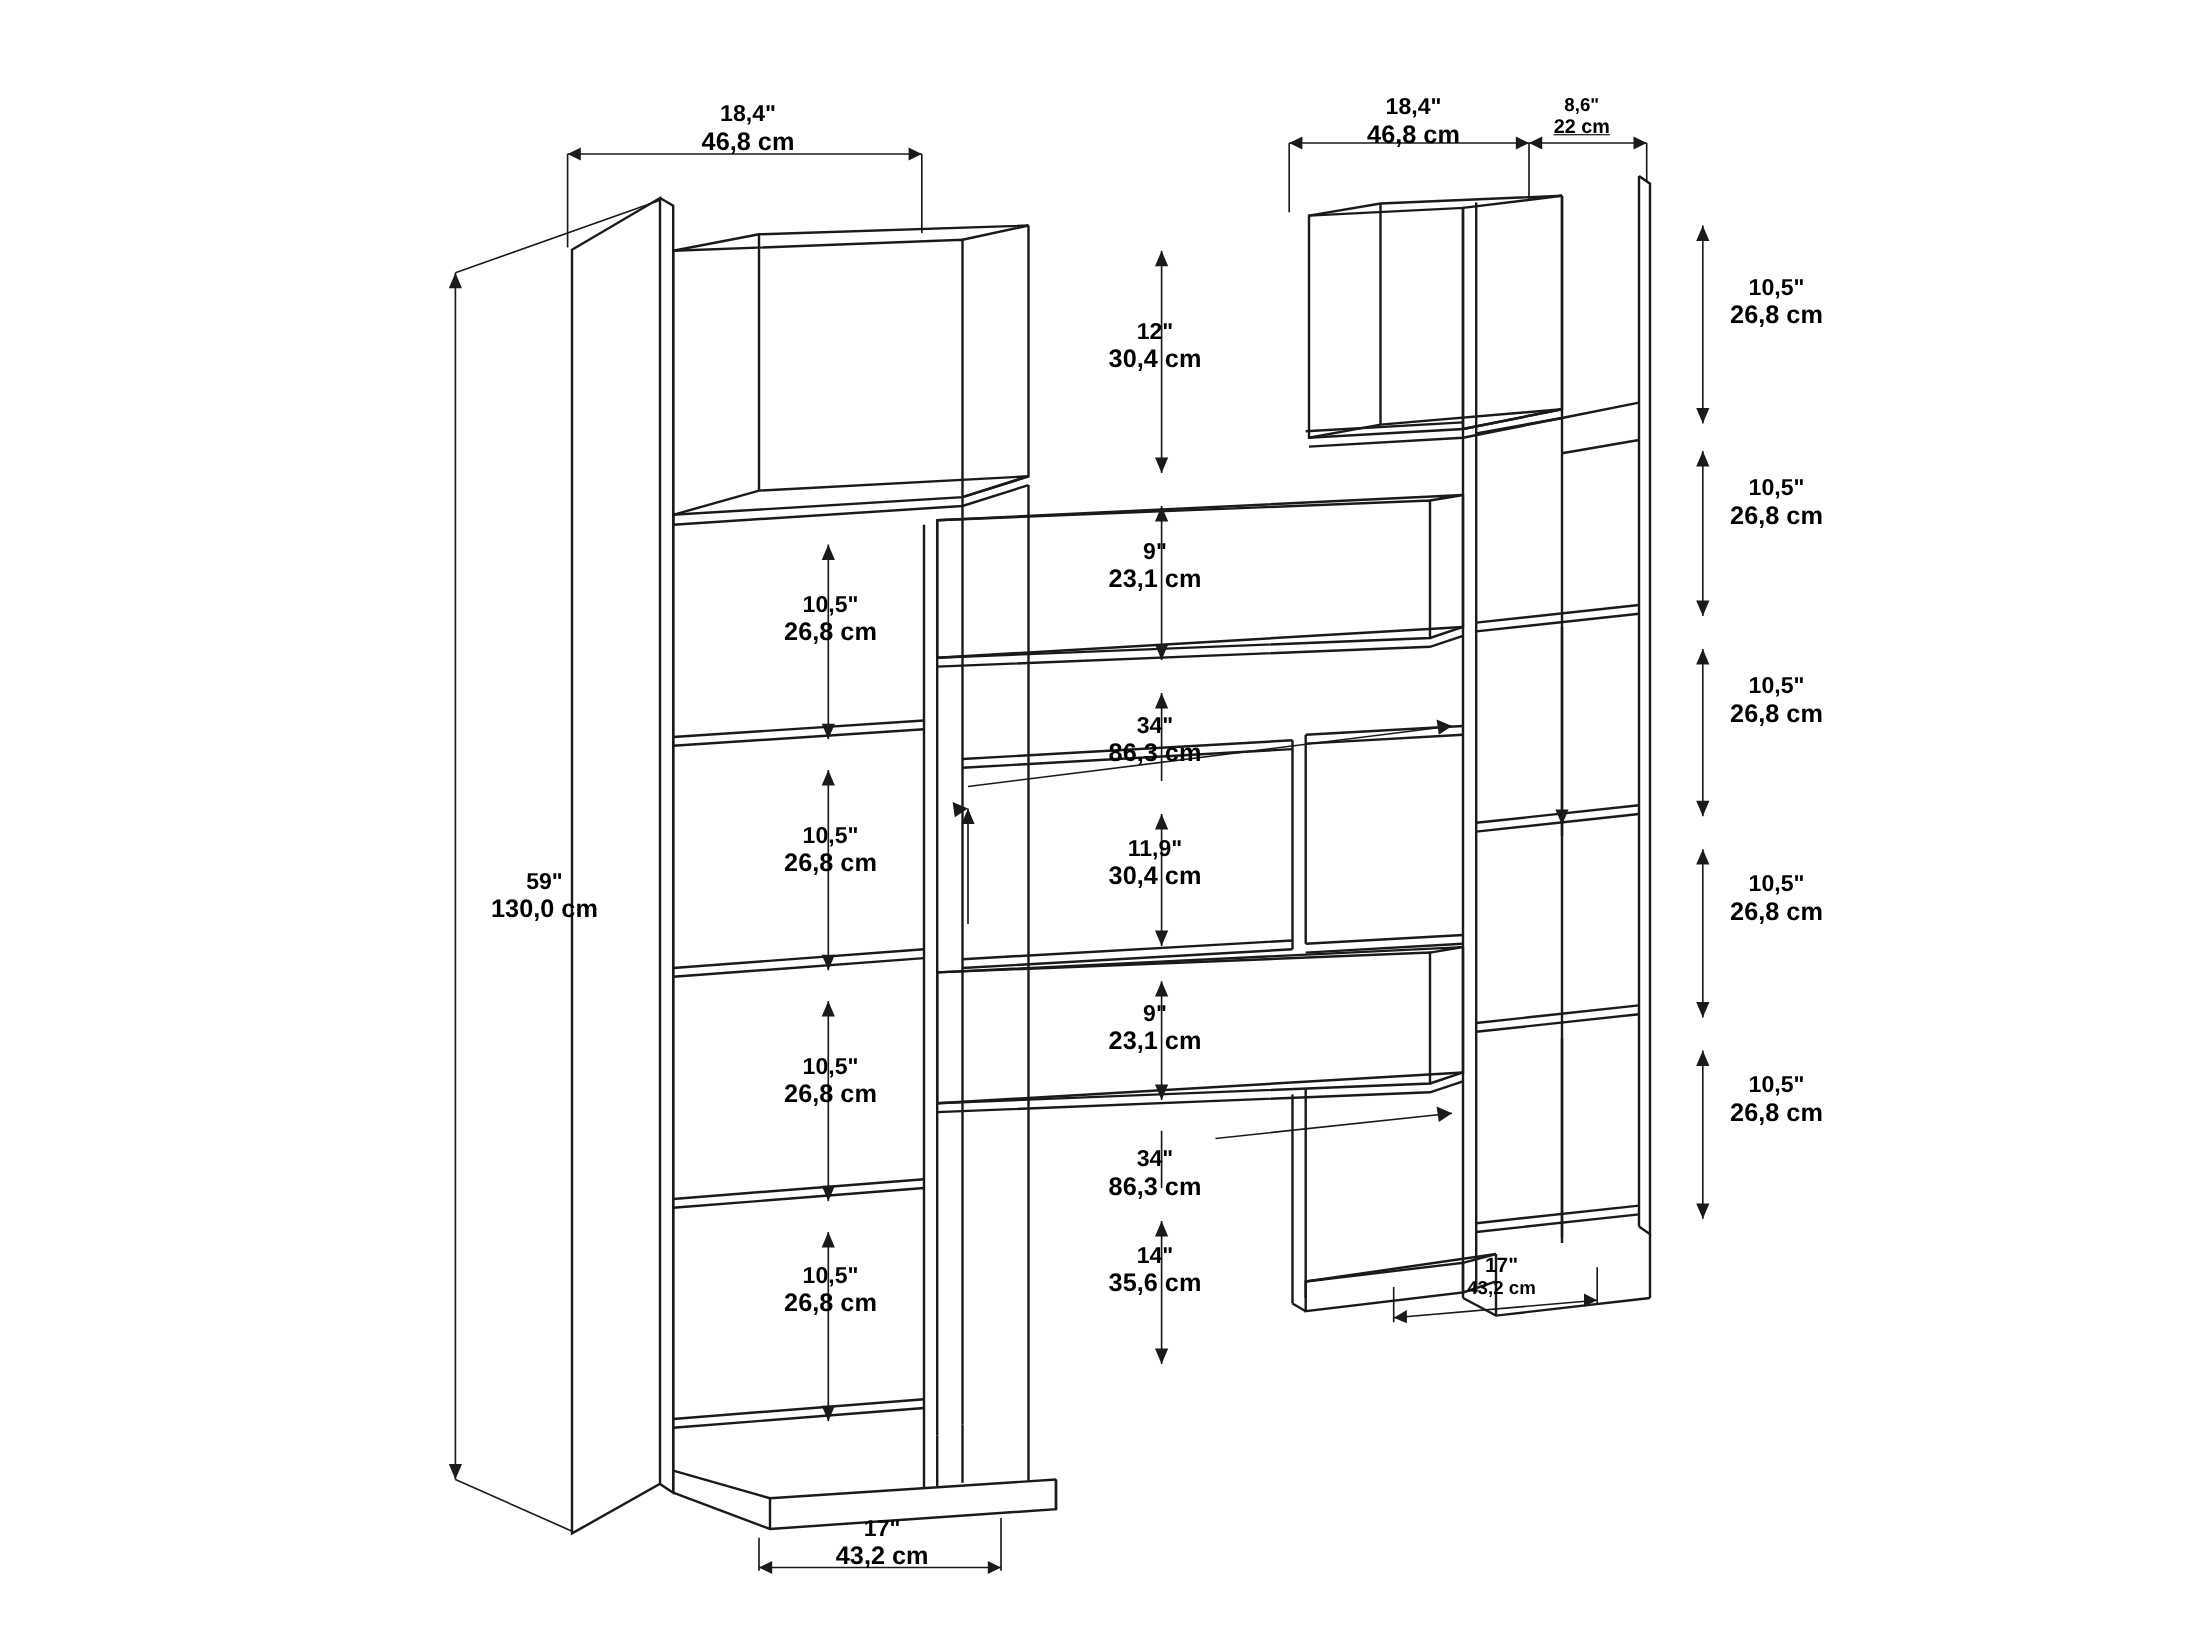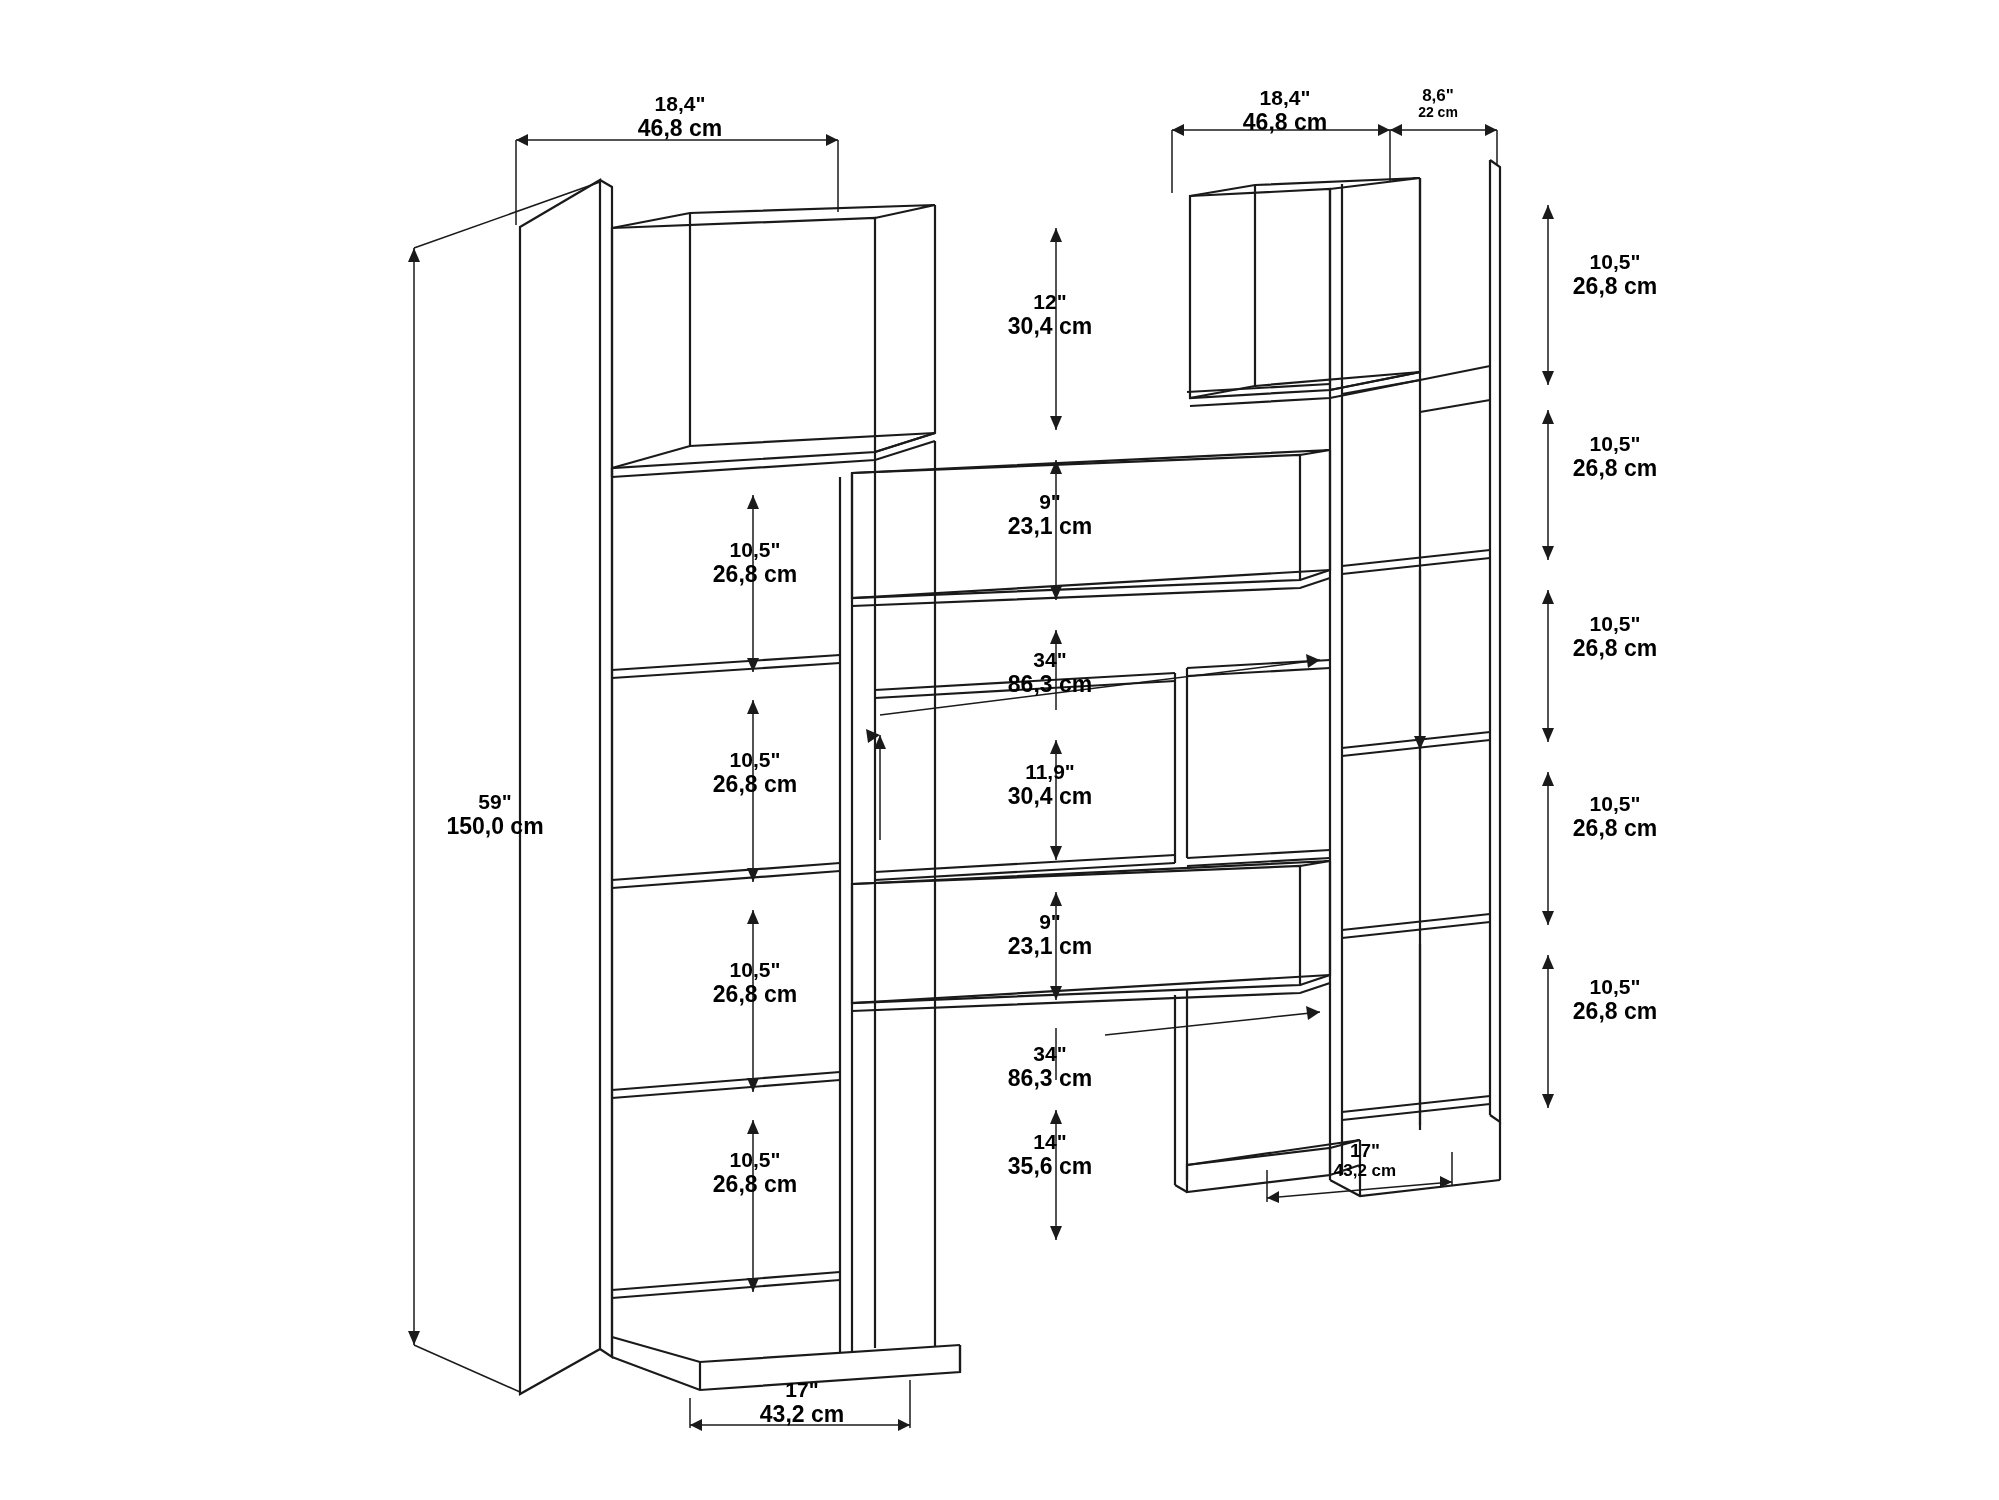--- a/index.html
+++ b/index.html
@@ -36,21 +36,21 @@
     font-size: 21px;
   }
   .dim .l2 {
     display: block;
     font-weight: bold;
     font-size: 23px;
   }
   .dim.small .l1 { font-size: 19px; }
   .dim.small .l2 { font-size: 17px; }
   .dim.tiny .l1 { font-size: 17px; }
-  .dim.tiny .l2 { font-size: 14px; }
+  .dim.tiny .l2 { font-size: 18px; text-decoration: underline; }
 </style>
 </head>
 <body>
 
 <div id="root">
 
   <svg id="drawing" viewBox="0 0 1999 1500">
     <g fill="none" stroke="#1a1a1a" stroke-width="2.2" stroke-linejoin="miter" stroke-linecap="butt">
 
       <path d="M 520 227 L 600 180 L 600 1349 L 520 1394 Z"></path>
@@ -269,21 +269,21 @@
     <span class="l2">46,8 cm</span>
   </div>
 
   <div class="dim tiny" style="left:1378px; top:86px; width:120px;">
     <span class="l1">8,6"</span>
     <span class="l2">22 cm</span>
   </div>
 
   <div class="dim" style="left:420px; top:790px; width:150px;">
     <span class="l1">59"</span>
-    <span class="l2">150,0 cm</span>
+    <span class="l2">130,0 cm</span>
   </div>
 
   <div class="dim" style="left:955px; top:290px; width:190px;">
     <span class="l1">12"</span>
     <span class="l2">30,4 cm</span>
   </div>
 
   <div class="dim" style="left:955px; top:490px; width:190px;">
     <span class="l1">9"</span>
     <span class="l2">23,1 cm</span>

